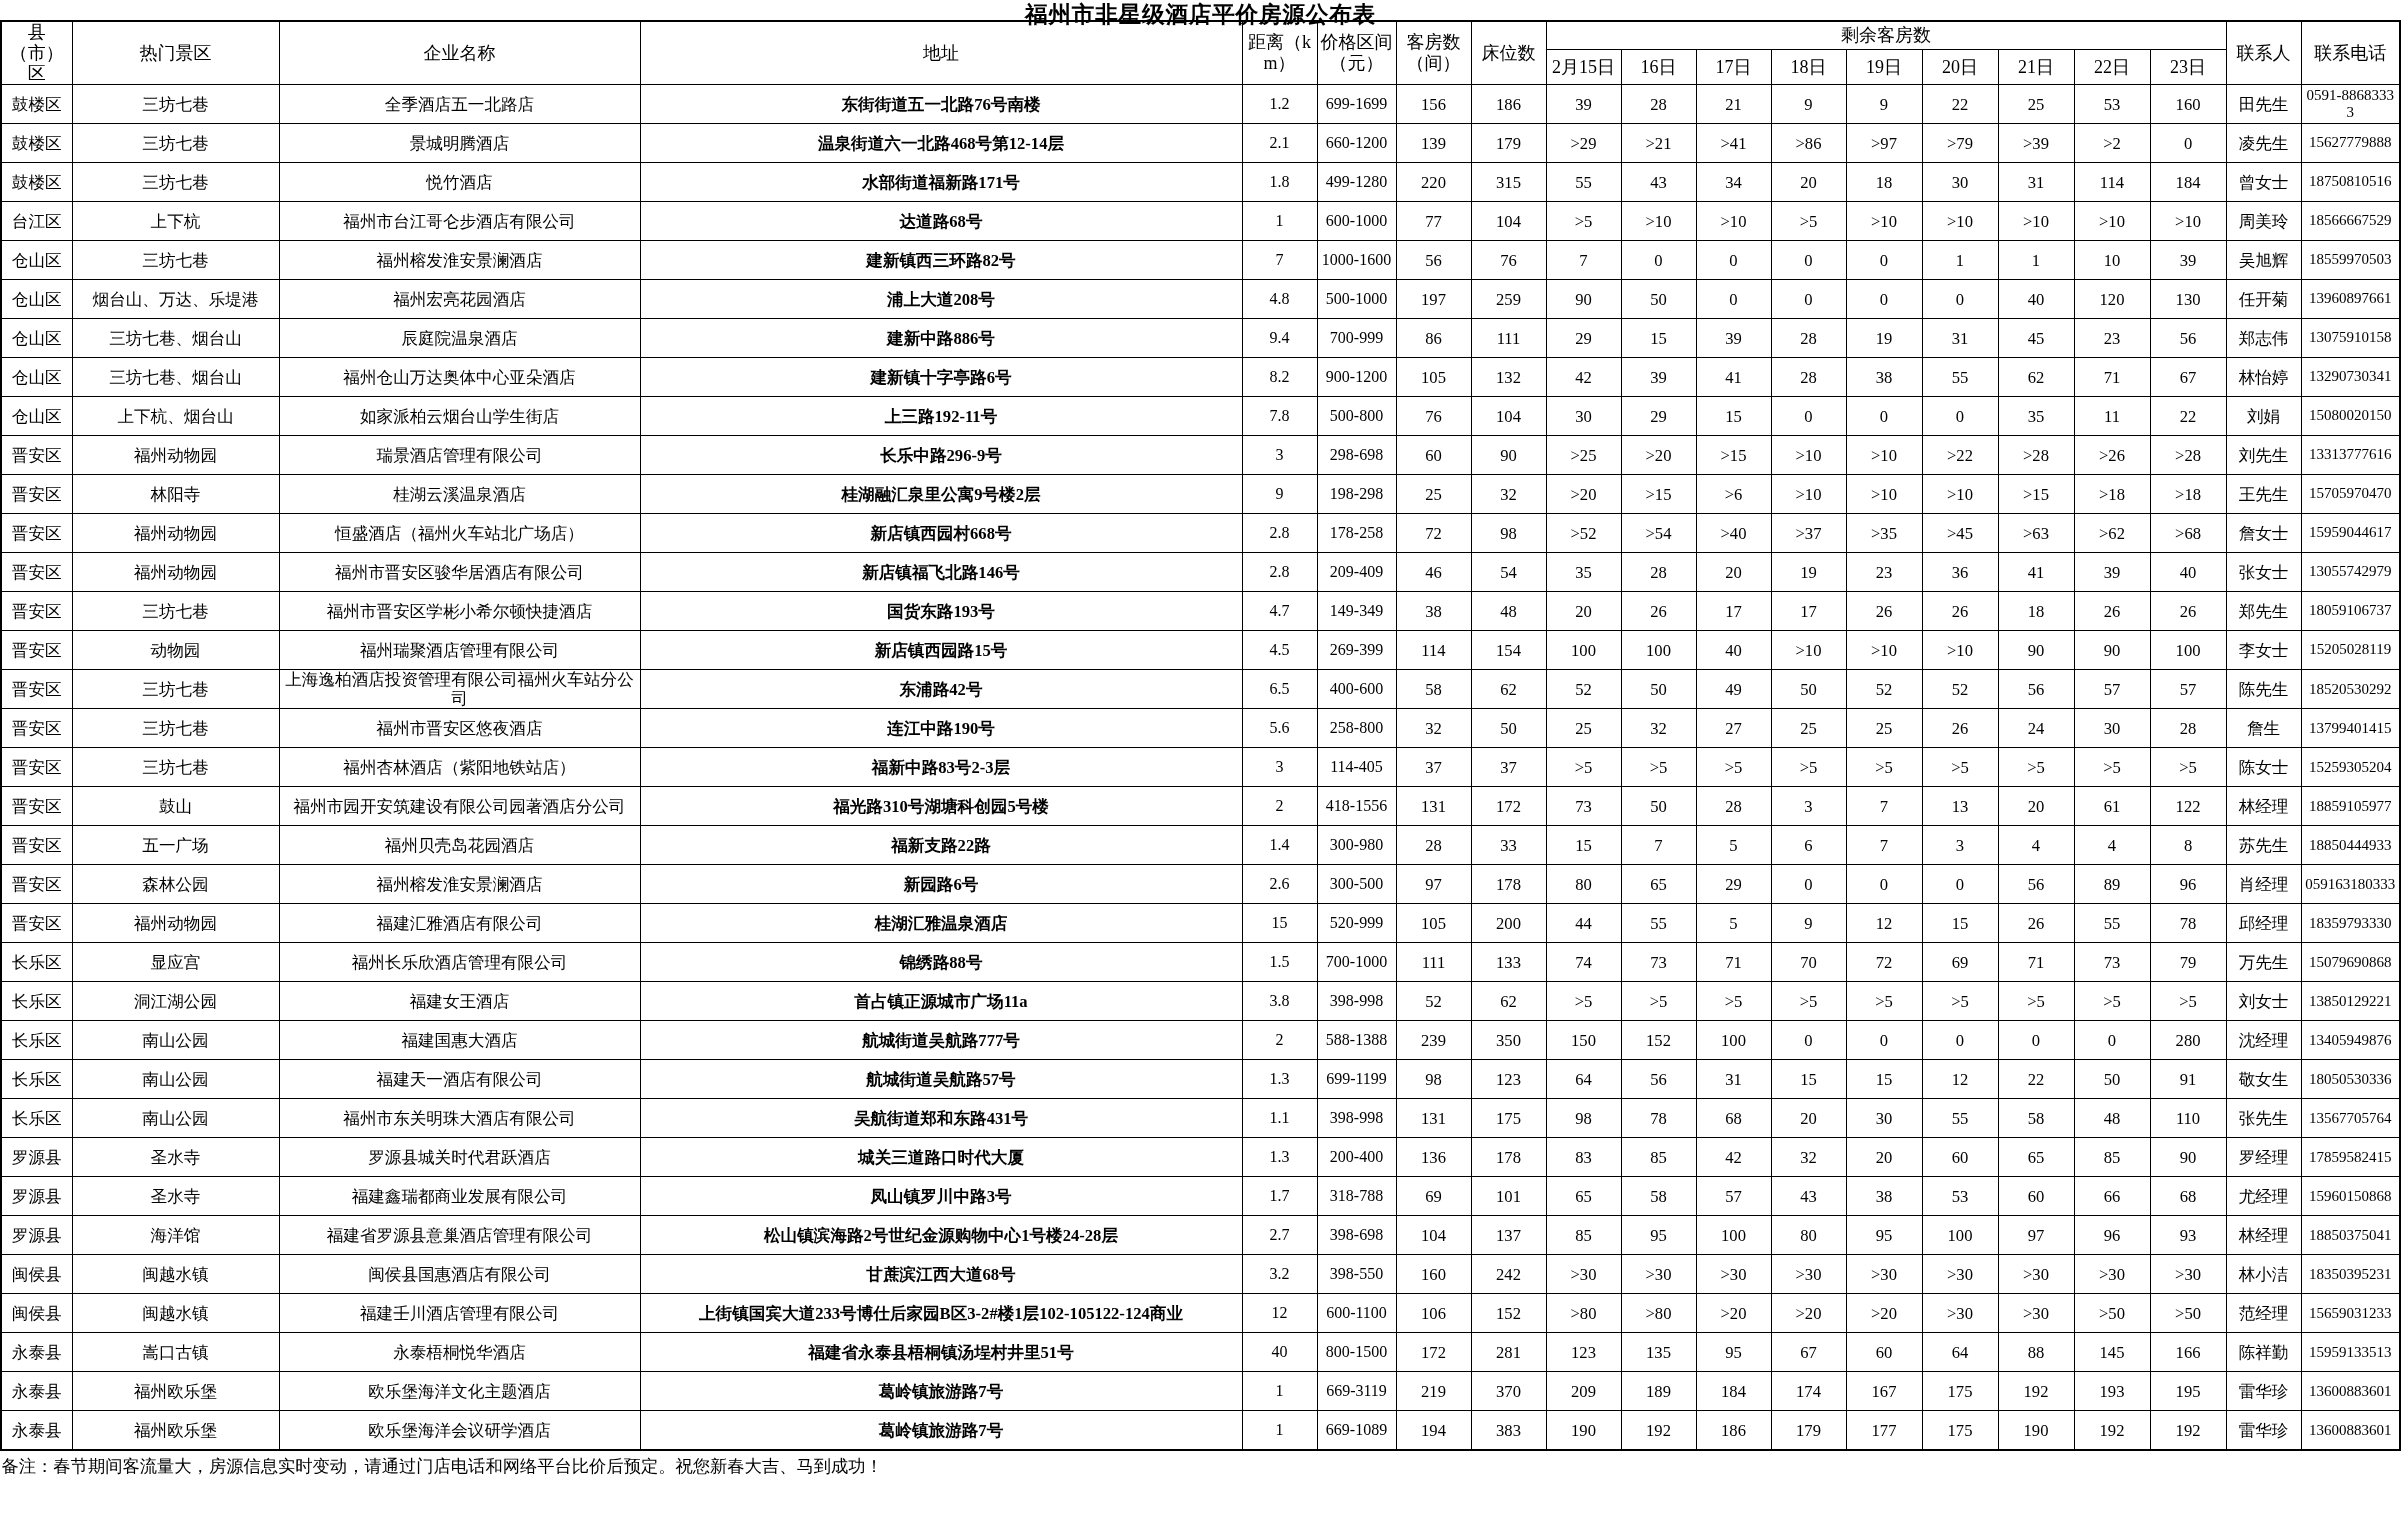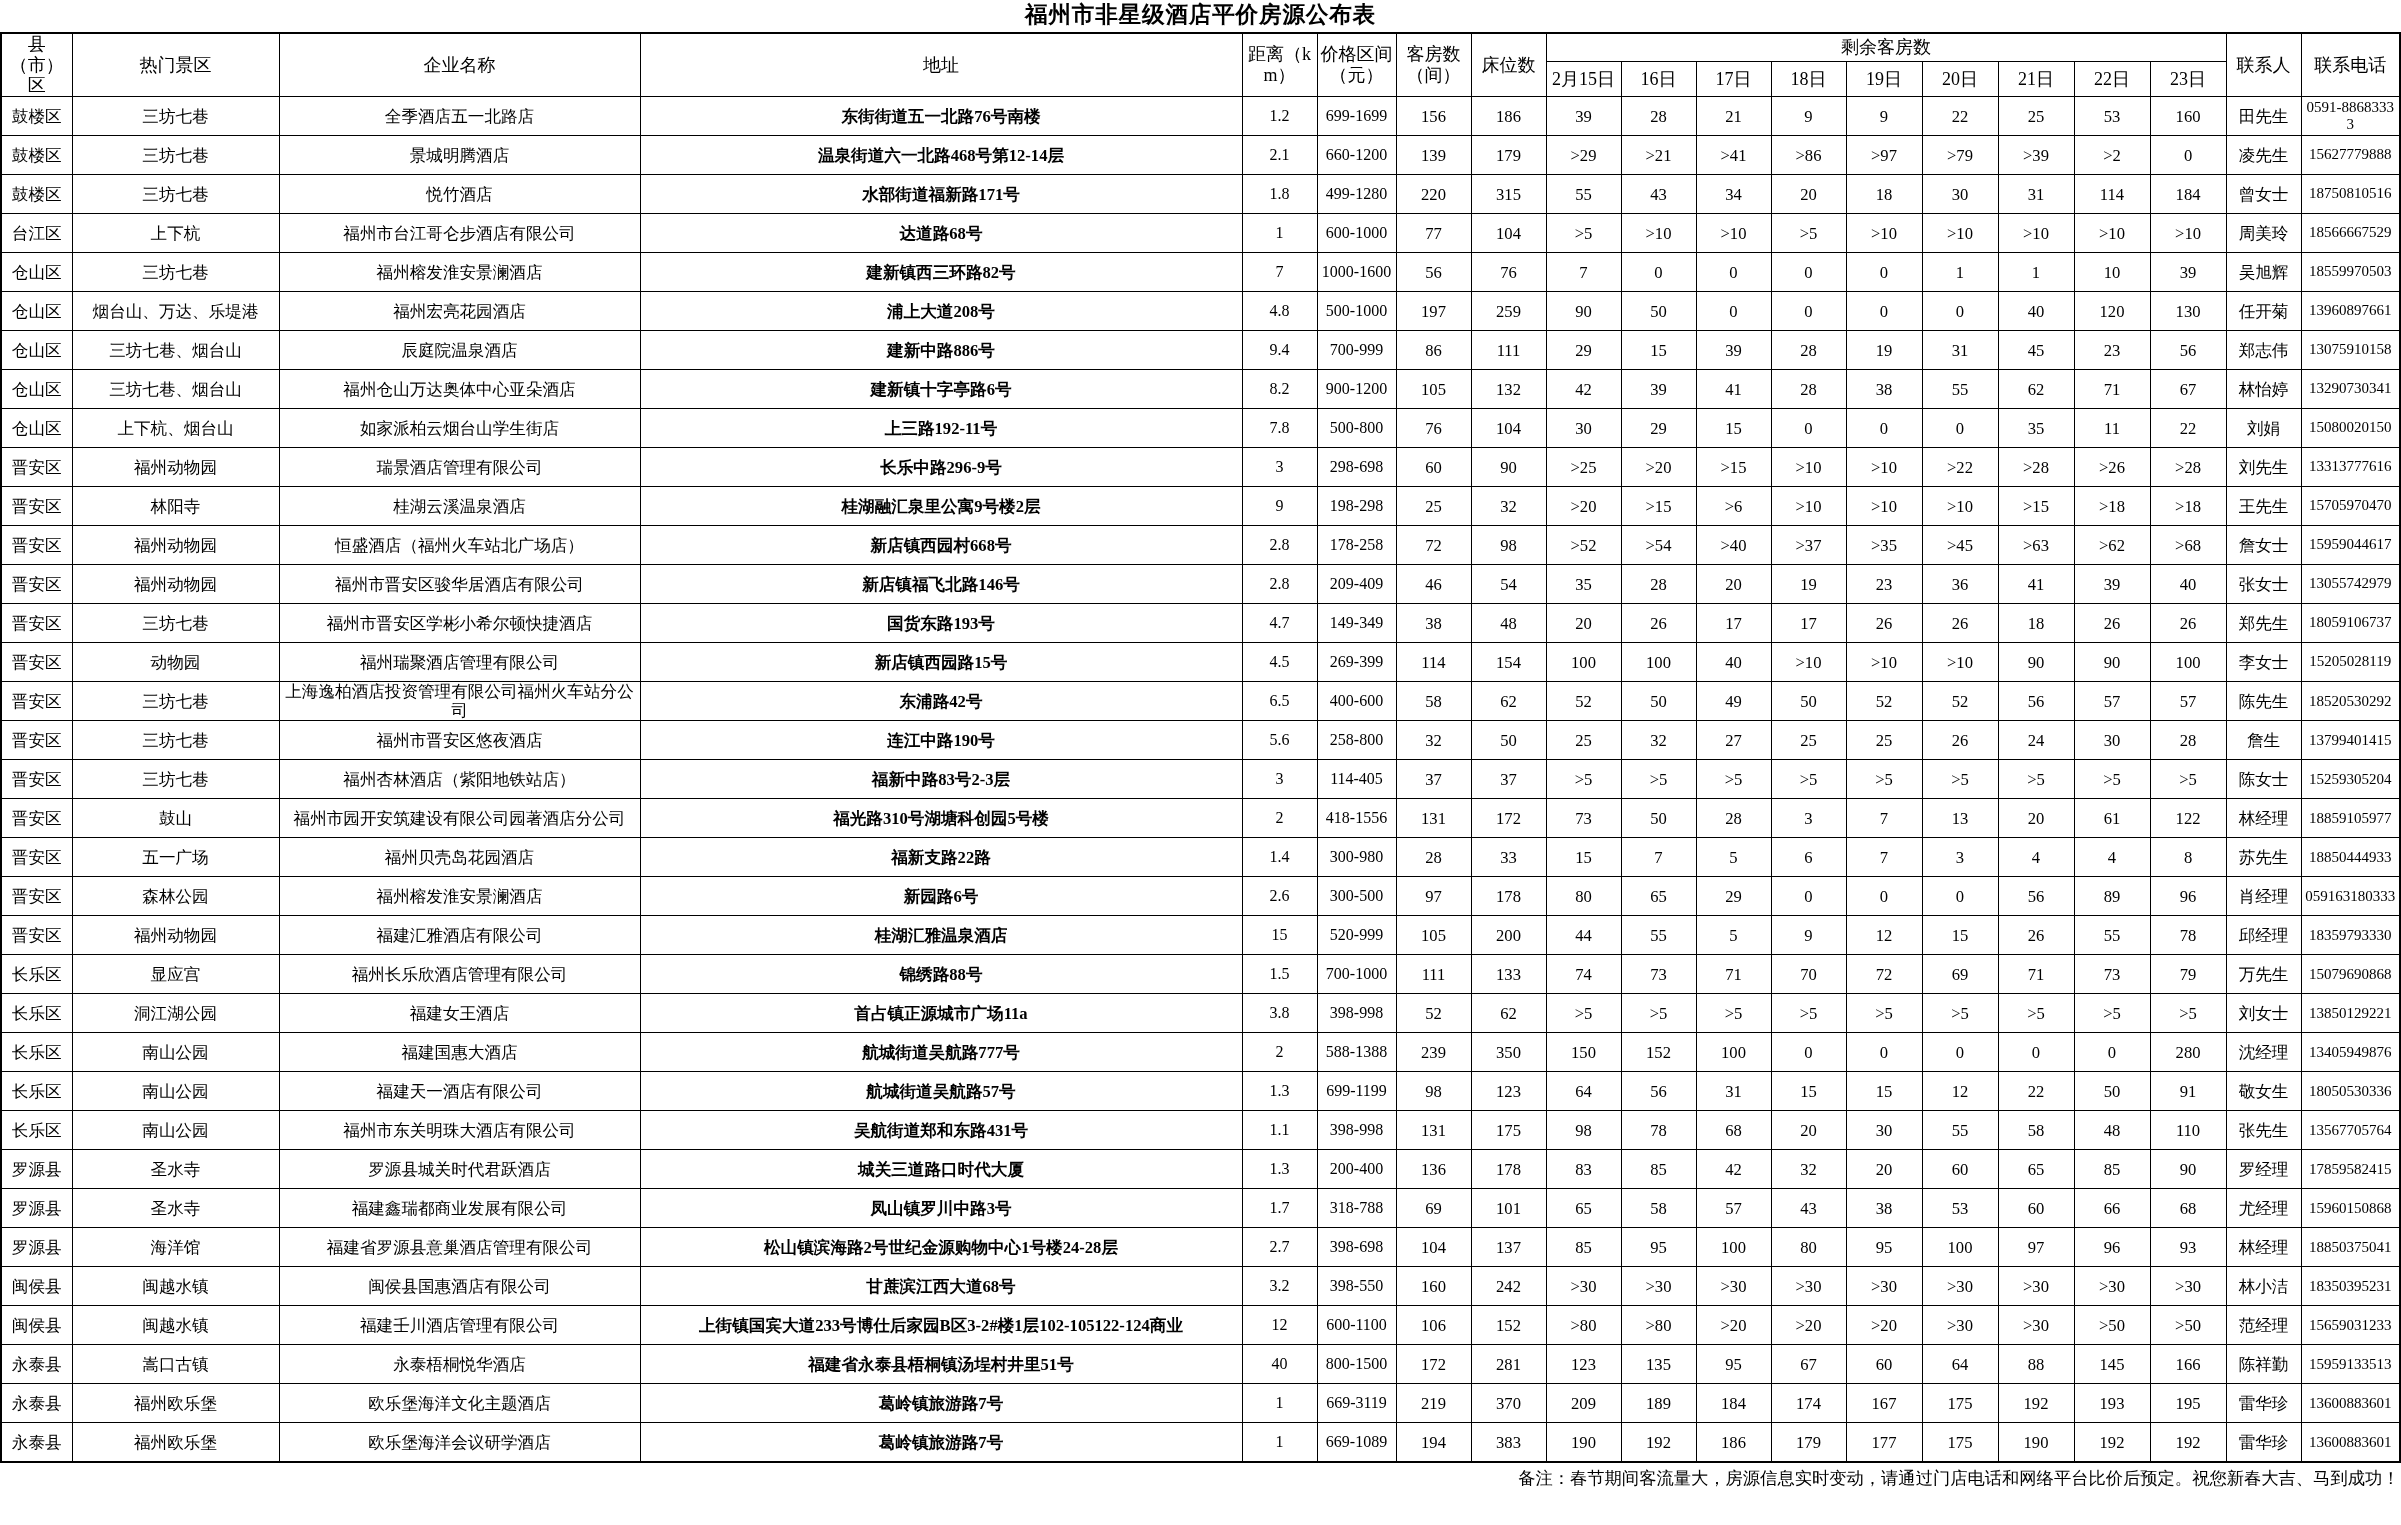--- a/index.html
+++ b/index.html
@@ -1,34 +1,34 @@
 <!DOCTYPE html>
 <html style="font-size:12px"><head>
 <meta charset="utf-8">
 <style>
   html,body { margin:0; padding:0; background:#ffffff; color:#000000; }
   body { width:2401px; height:1526px; overflow:hidden;
          font-family:"Liberation Serif","DejaVu Serif",serif; }
   .sheet { width:2401px; height:1526px; position:relative; }
   .title { text-align:center; font-weight:bold; font-size:22.6px;
-           height:32px; line-height:30px; letter-spacing:0.8px; }
+           height:20px; line-height:30px; letter-spacing:0.8px; }
   table { border-collapse:collapse; table-layout:fixed; width:2401px;
           border:2.3px solid #000; }
   th, td { border:0.8px solid #000; border-top:1.5px solid #000; border-bottom:1.5px solid #000;
            text-align:center; vertical-align:middle; padding:0 1.5px;
            overflow:hidden; word-break:break-all; line-height:1.15; }
   thead th { font-weight:normal; font-size:18px; }
   thead tr.group-row th { height:25.6px; }
   thead tr.day-row th { height:33px;text-align:center; }
   tbody td { height:38px; font-size:16.6px; }
   td.c2 { font-size:16.6px; }
   td.c3 { font-size:16.6px;font-weight:bold; }
   td.c18 { font-size:15px; }
   td.c4, td.c5 { font-size:16px; }
-  .note { font-size:17.3px; padding:2.3px 1.5px 0 1.5px; text-align:right; }
+  .note { font-size:17.3px; padding:2.3px 1.5px 0 1.5px; text-align:left; }
 </style>
 </head>
 <body>
 
 <div class="sheet">
   <div class="title">福州市非星级酒店平价房源公布表</div>
 
   <table>
     <colgroup>
       <col style="width:71px">

